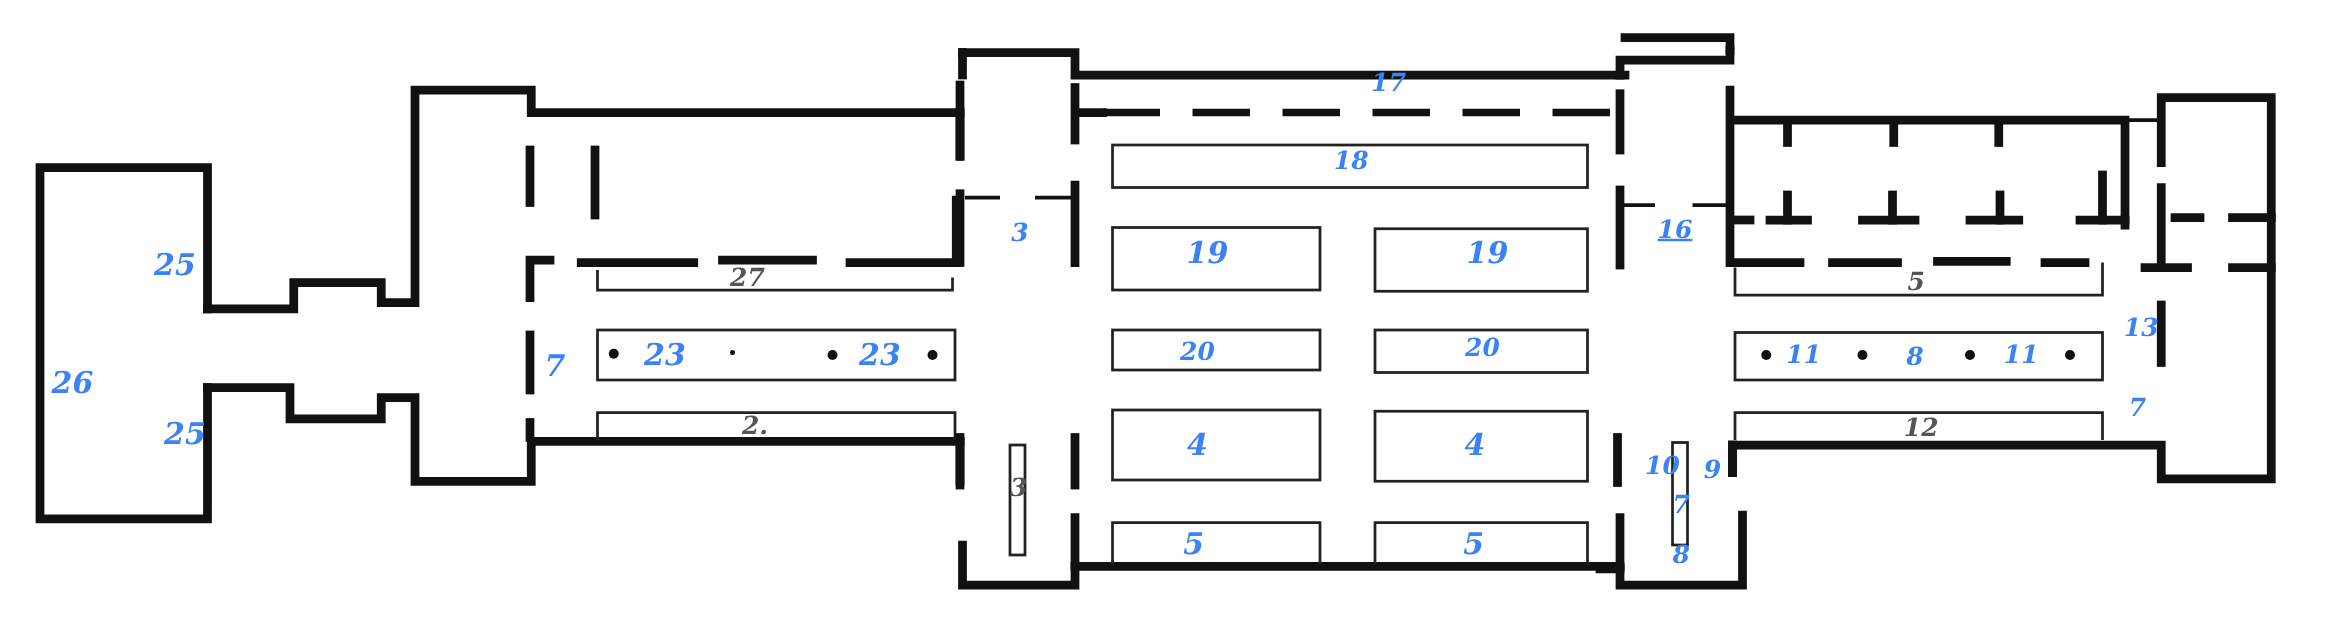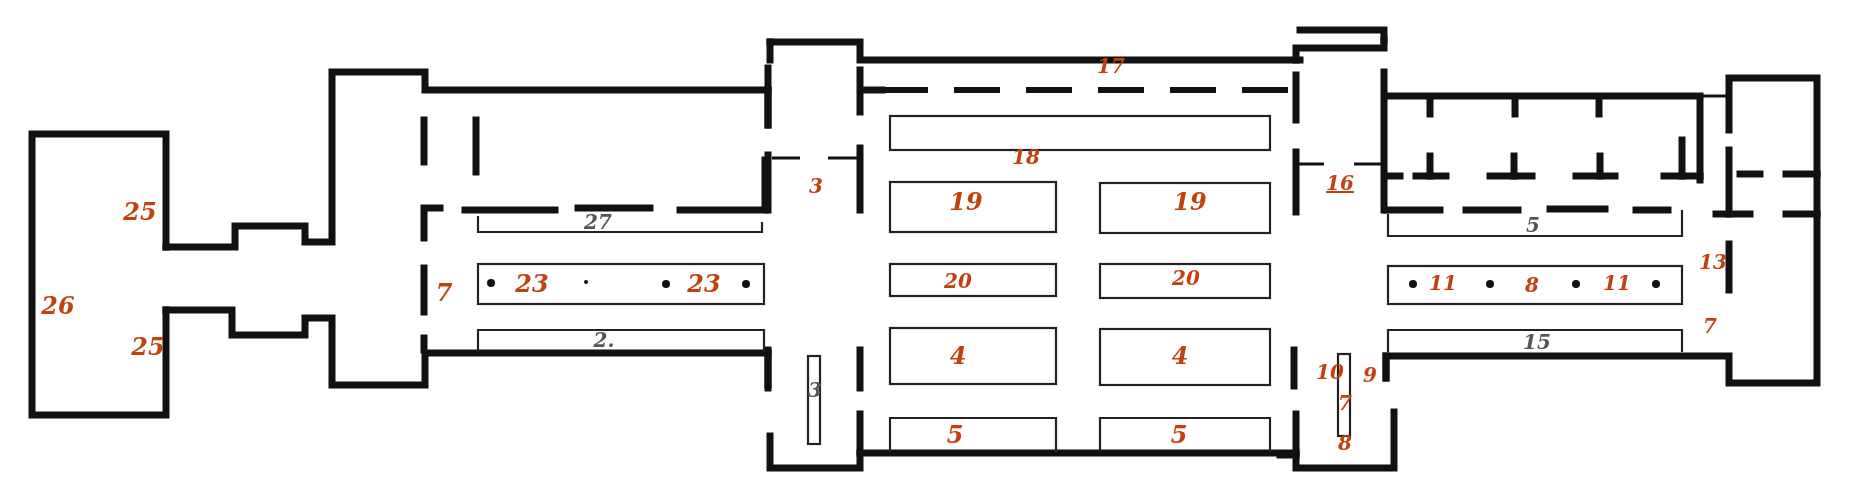--- a/index.html
+++ b/index.html
@@ -9,21 +9,21 @@
   .wall-thin { stroke: #111; stroke-width: 3; fill: none; }
   .dash { stroke: #111; stroke-width: 6; fill: none; stroke-dasharray: 46 26; }
   .case { stroke: #222; stroke-width: 2.2; fill: none; }
   .dot { fill: #111; }
   .lbl {
     position: absolute;
     font-family: "DejaVu Serif", serif;
     font-style: italic;
     font-weight: bold;
     font-size: 24px;
-    color: #c2410c;
+    color: #3b82f6;
     line-height: 1;
     white-space: nowrap;
     transform: translate(-50%, -50%);
   }
   .lbl.sm { font-size: 20px; }
   .lbl.faint { color: #555; }
 </style>
 </head>
 <body>
 
@@ -149,33 +149,33 @@
 <div class="lbl" style="left:140px;top:212px;">25</div>
 <div class="lbl" style="left:148px;top:347px;">25</div>
 <div class="lbl" style="left:444px;top:293px;">7</div>
 <div class="lbl sm faint" style="left:598px;top:222px;">27</div>
 <div class="lbl" style="left:532px;top:284px;">23</div>
 <div class="lbl" style="left:704px;top:284px;">23</div>
 <div class="lbl sm faint" style="left:604px;top:340px;">2.</div>
 <div class="lbl sm" style="left:816px;top:186px;">3</div>
 <div class="lbl sm faint" style="left:815px;top:390px;">3</div>
 <div class="lbl sm" style="left:1111px;top:66px;">17</div>
-<div class="lbl sm" style="left:1026px;top:128px;margin-top:29px;">18</div>
+<div class="lbl sm" style="left:1081px;top:128px;">18</div>
 <div class="lbl" style="left:966px;top:202px;">19</div>
 <div class="lbl" style="left:1190px;top:202px;">19</div>
 <div class="lbl sm" style="left:958px;top:281px;">20</div>
 <div class="lbl sm" style="left:1186px;top:278px;">20</div>
 <div class="lbl" style="left:958px;top:356px;">4</div>
 <div class="lbl" style="left:1180px;top:356px;">4</div>
 <div class="lbl" style="left:955px;top:435px;">5</div>
 <div class="lbl" style="left:1179px;top:435px;">5</div>
 <div class="lbl sm" style="left:1340px;top:183px;text-decoration:underline;">16</div>
 <div class="lbl sm" style="left:1320px;top:372px;margin-left:10px;">10</div>
 <div class="lbl sm" style="left:1345px;top:403px;">7</div>
 <div class="lbl sm" style="left:1370px;top:375px;">9</div>
 <div class="lbl sm" style="left:1345px;top:443px;">8</div>
 <div class="lbl sm faint" style="left:1533px;top:225px;">5</div>
 <div class="lbl sm" style="left:1443px;top:283px;">11</div>
 <div class="lbl sm" style="left:1532px;top:285px;">8</div>
 <div class="lbl sm" style="left:1617px;top:283px;">11</div>
 <div class="lbl sm" style="left:1713px;top:262px;">13</div>
 <div class="lbl sm" style="left:1710px;top:326px;">7</div>
-<div class="lbl sm faint" style="left:1537px;top:342px;">15</div>
+<div class="lbl sm faint" style="left:1537px;top:342px;">12</div>
 
 </body></html>

